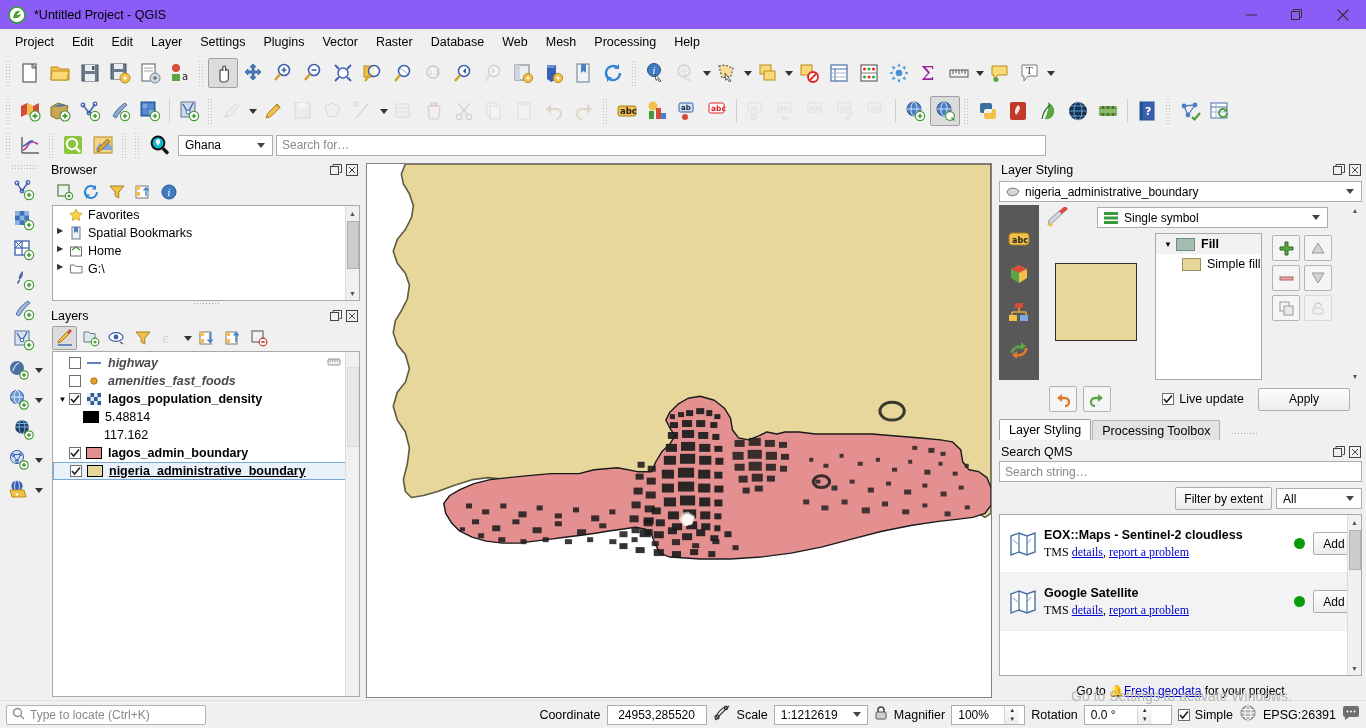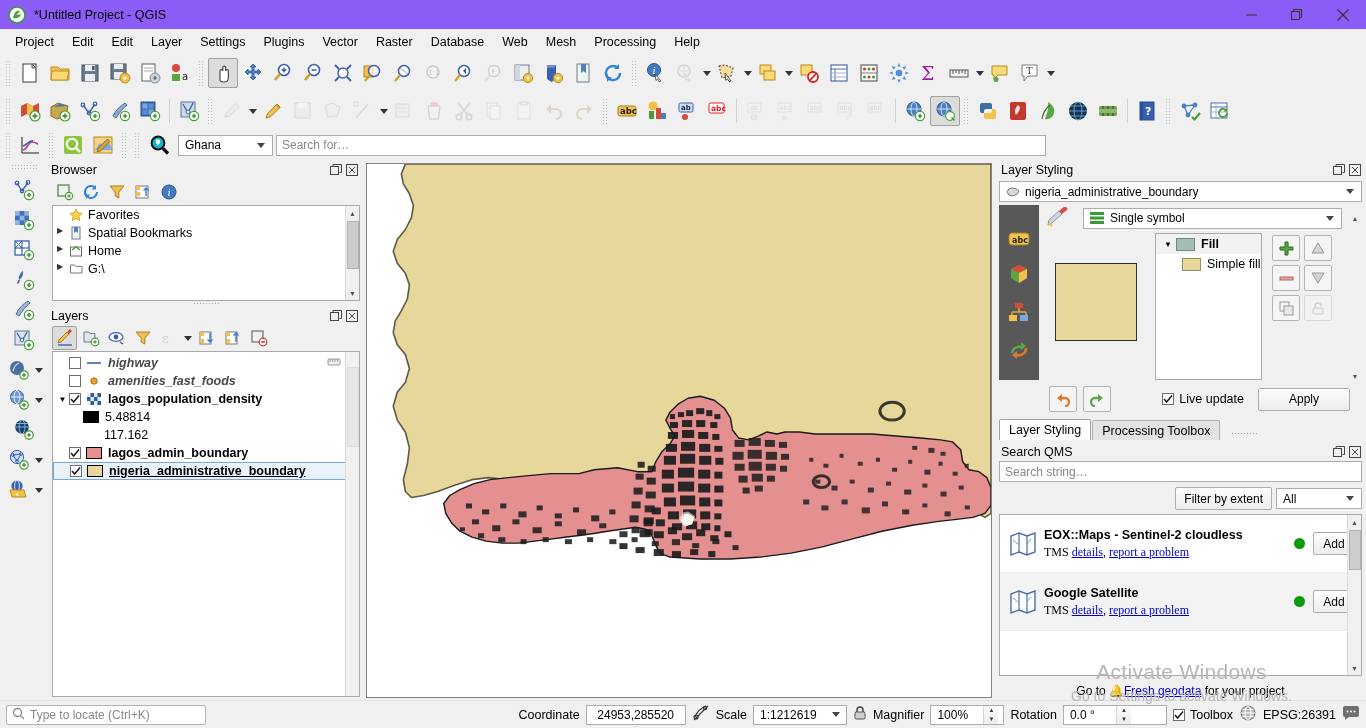--- a/index.html
+++ b/index.html
@@ -108,21 +108,21 @@
   .canvas-wrap { flex: 1 1 auto; min-width: 0; display: flex; flex-direction: column; background: #f0f0f0; padding: 3px 3px 2px 3px; }
   .canvas { flex: 1 1 auto; background: #fff; border: 1px solid #828282; position: relative; overflow: hidden; }
 
   
   .rdock { width: 371px; flex: 0 0 371px; display: flex; flex-direction: column; background: #f0f0f0; }
   .ls-body { padding: 0 4px; display: flex; flex-direction: column; }
   .ls-combo-row { padding: 2px 0 3px 0; }
   .ls-main { display: flex; height: 175px; }
   .ls-side { width: 40px; background: #585858; display: flex; flex-direction: column; align-items: center; padding-top: 26px; gap: 13px; }
   .ls-content { flex: 1 1 auto; display: flex; flex-direction: column; padding-left: 2px; }
-  .ls-top { display: flex; align-items: center; gap: 6px; padding: 2px 0 4px 0; }
+  .ls-top { display: flex; align-items: flex-start; gap: 20px; padding: 2px 0 4px 0; }
   .ls-symbol-area { display: flex; flex: 1 1 auto; gap: 6px; }
   .preview-box { width: 82px; height: 78px; border: 1px solid #2d2d2d; margin: 30px 0 0 14px; }
   .sym-tree { flex: 1 1 auto; background: #fff; border: 1px solid #a9a9a9; margin-left: 12px; font-size: 12.5px; }
   .sym-row { display: flex; align-items: center; height: 20px; padding-left: 4px; }
   .sym-row.head { background: #f2f2f2; }
   .sym-btns { width: 74px; display: flex; flex-direction: column; gap: 4px; padding: 2px 0 0 4px; }
   .sbtn { width: 28px; height: 26px; border: 1px solid #b4b4b4; background: #f5f5f5; display: inline-flex; align-items: center; justify-content: center; border-radius: 2px; }
   .sbtn.dim { opacity: .4; }
   .sbtn-row { display: flex; gap: 4px; }
   .ls-foot { display: flex; align-items: center; padding: 6px 0 4px 0; gap: 6px; }
@@ -1704,34 +1704,34 @@
     </span>
     <span class="sb-label">Magnifier</span>
     <div class="spin" style="width:74px;">
       <span class="sv">100%</span>
       <span class="sarrows">
         <span class="sa">▲</span>
         <span class="sa">▼</span>
       </span>
     </div>
     <span class="sb-label">Rotation</span>
-    <div class="spin" style="width:104px;">
+    <div class="spin" style="width:88px;">
       <span class="sv">0.0 °</span>
       <span class="sarrows">
         <span class="sa">▲</span>
         <span class="sa">▼</span>
       </span>
     </div>
     <label class="chk-label">
       <span class="chk" style="margin-right:0;">
         <svg width="10" height="10" viewBox="0 0 10 10">
             <path d="M1 5l2.6 3L9 1.6" fill="none" stroke="#1a1a1a" stroke-width="1.5"></path>
           </svg>
       </span>
-      <span>Toolbox</span>
+      <span>Simple</span>
     </label>
     <span>
       <svg width="18" height="18" viewBox="0 0 18 18">
           <circle cx="9" cy="9" r="7" fill="#b7b7b7" stroke="#6f6f6f"></circle>
           <ellipse cx="9" cy="9" rx="3" ry="7" fill="none" stroke="#fff"></ellipse>
           <line x1="2" y1="9" x2="16" y2="9" stroke="#fff"></line>
           <line x1="3.6" y1="5.5" x2="14.4" y2="5.5" stroke="#fff"></line>
           <line x1="3.6" y1="12.5" x2="14.4" y2="12.5" stroke="#fff"></line>
         </svg>
     </span>
@@ -1740,17 +1740,16 @@
       <svg width="18" height="16" viewBox="0 0 18 16">
           <path d="M1 3a2 2 0 012-2h12a2 2 0 012 2v7a2 2 0 01-2 2H7l-4 3v-3a2 2 0 01-2-2z" fill="#6f6f6f"></path>
           <circle cx="5.5" cy="6.5" r="1" fill="#fff"></circle>
           <circle cx="9" cy="6.5" r="1" fill="#fff"></circle>
           <circle cx="12.5" cy="6.5" r="1" fill="#fff"></circle>
         </svg>
     </span>
   </div>
 
   <div class="watermark">
-    <div class="wm1">Activate Windows</div>
     <div class="wm2">Go to Settings to activate Windows.</div>
   </div>
 
 </div>
 
 </body></html>

